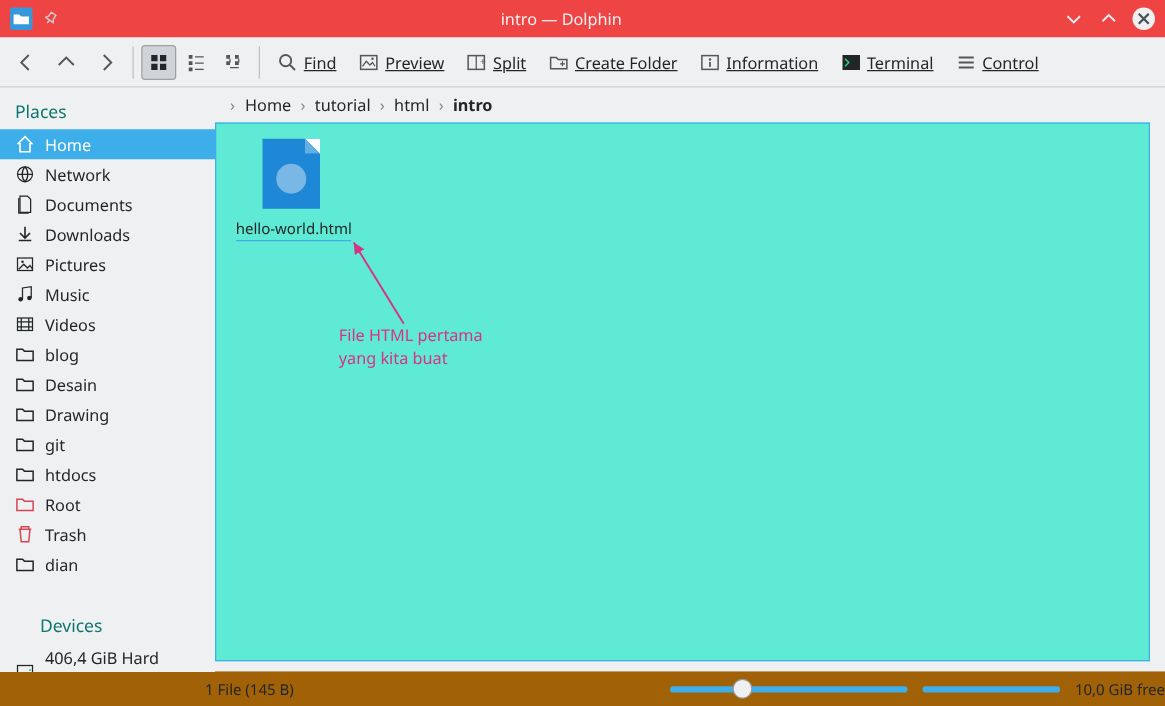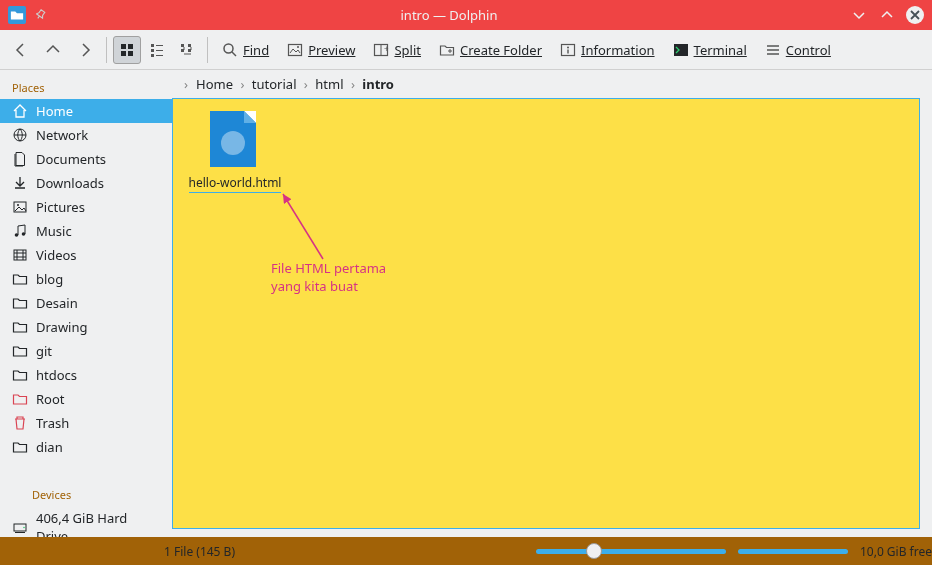--- a/index.html
+++ b/index.html
@@ -17,32 +17,32 @@
 .toolbar { height: 40px; background: #eff0f1; display: flex; align-items: center; padding: 0 6px; gap: 2px; border-bottom: 1px solid #d0d0d0; }
 .toolbar .nav-btn { width: 30px; height: 30px; display: flex; align-items: center; justify-content: center; cursor: pointer; color: #555; border-radius: 3px; }
 .toolbar .sep { width: 1px; height: 26px; background: #c0c0c0; margin: 0 4px; }
 .toolbar .view-btn { width: 28px; height: 28px; display: flex; align-items: center; justify-content: center; cursor: pointer; border-radius: 3px; }
 .toolbar .view-btn.active { background: #d0d4d8; border: 1px solid #a0a0a0; }
 .toolbar .tbtn { display: flex; align-items: center; gap: 5px; padding: 4px 8px; cursor: pointer; border-radius: 3px; font-size: 13px; text-decoration: underline; }
 .toolbar .tbtn .icon { width: 16px; height: 16px; display: flex; align-items: center; justify-content: center; }
 
 .main { display: flex; height: calc(565px - 30px - 40px - 28px); }
 .sidebar { width: 172px; background: #eff0f1; overflow-y: auto; padding: 4px 0; }
-.sidebar .section-title { font-size: 11px; color: #a16207; padding: 6px 12px 4px; }
+.sidebar .section-title { font-size: 14px; color: #0f766e; padding: 6px 12px 4px; }
 .sidebar .item { display: flex; align-items: center; gap: 8px; padding: 3px 12px; cursor: pointer; font-size: 13px; }
 .sidebar .item.active { background: #3daee9; color: #fff; }
 .sidebar .item .icon { width: 16px; height: 16px; display: flex; align-items: center; justify-content: center; flex-shrink: 0; }
 
 .content { flex: 1; display: flex; flex-direction: column; background: #eff0f1; }
 .breadcrumb { height: 28px; display: flex; align-items: center; padding: 0 12px; font-size: 13px; gap: 4px; }
 .breadcrumb .crumb { cursor: pointer; padding: 2px 4px; }
 .breadcrumb .sep-c { color: #888; }
 .breadcrumb .crumb.current { font-weight: bold; }
 
-.fileview { flex: 1; background: #fde047; border: 1px solid #3daee9; margin: 0 12px 8px 0; padding: 12px; position: relative; }
+.fileview { flex: 1; background: #5eead4; border: 1px solid #3daee9; margin: 0 12px 8px 0; padding: 12px; position: relative; }
 .file-item { width: 100px; text-align: center; cursor: pointer; position: relative; }
 .file-icon-html { width: 50px; height: 58px; margin: 0 auto 4px; position: relative; }
 .file-icon-html .page { width: 46px; height: 56px; background: #1e87d6; position: relative; }
 .file-icon-html .page::before { content: ""; position: absolute; right: 0; top: 0; border-style: solid; border-width: 0 12px 12px 0; border-color: transparent #fff transparent transparent; }
 .file-icon-html .page::after { content: ""; position: absolute; right: 0; top: 0; width: 12px; height: 12px; background: #60b0e6; clip-path: polygon(0 0, 0 100%, 100% 100%); }
 .file-icon-html .globe { position: absolute; left: 50%; top: 58%; transform: translate(-50%, -50%); width: 24px; height: 24px; border-radius: 50%; background: rgba(255,255,255,0.4); }
 .file-label { font-size: 12px; border-bottom: 1px solid #3daee9; padding-bottom: 1px; display: inline-block; }
 
 .annotation-arrow { position: absolute; left: 105px; top: 90px; }
 .annotation-text { position: absolute; left: 98px; top: 160px; color: #d63384; font-size: 13px; line-height: 1.4; }

